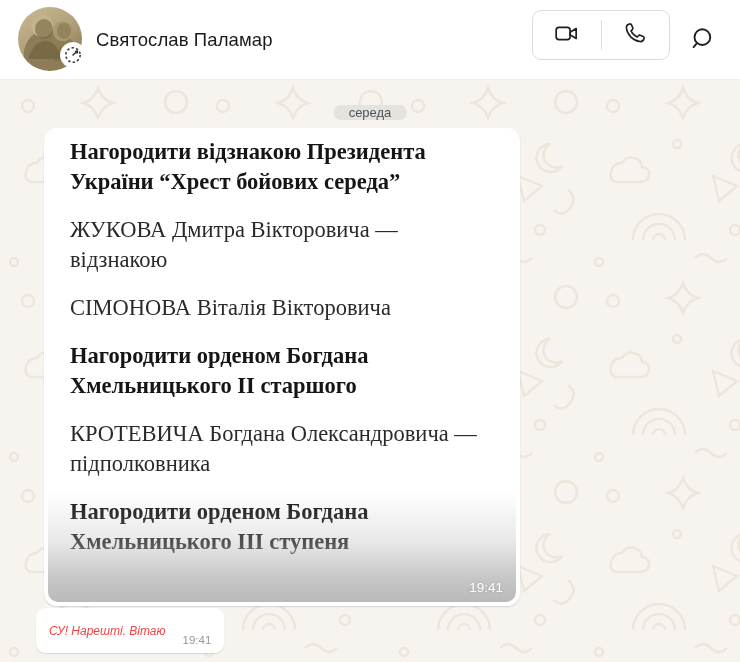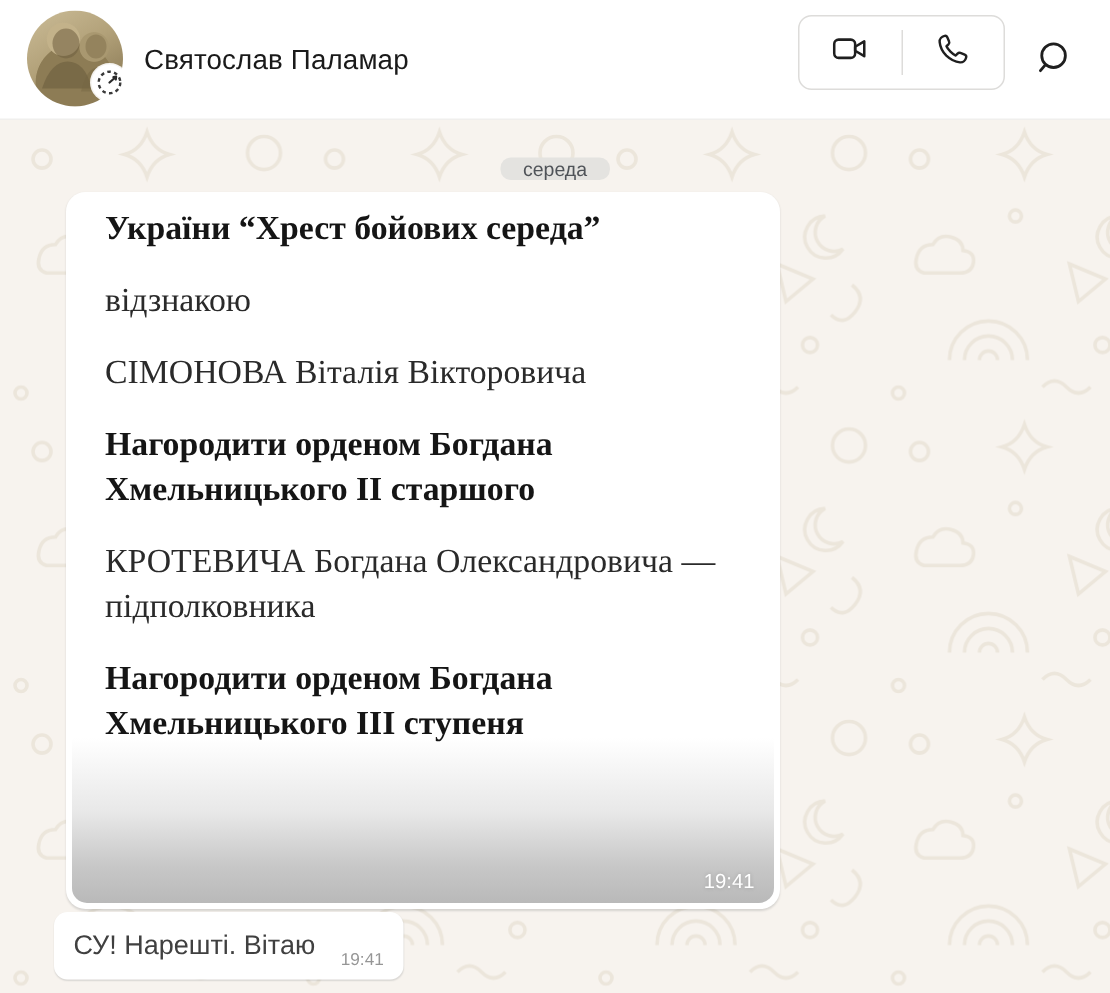--- a/index.html
+++ b/index.html
@@ -105,21 +105,21 @@
     text-shadow: 0 0 3px rgba(0,0,0,.18);
   }
 
   
   .text-msg {
     position: absolute; left: 36px; top: 528px; height: 45px; z-index: 1;
     background: #ffffff; border-radius: 9px;
     box-shadow: 0 1px 1px rgba(11,20,26,.12);
     display: flex; align-items: center; padding: 0 13px;
   }
-  .text-msg .msg-text { font-size: 18px; color: #404040; }
+  .text-msg .msg-text { font-size: 12px; color: #ef4444; font-style: italic; }
   .text-msg .msg-time {
     font-size: 11.5px; color: #969696; margin-left: 17px;
     align-self: flex-end; padding-bottom: 7px;
   }
 
   .doodle-shape { stroke: #e8e1d5; fill: none; stroke-width: 2.4; }
 </style>
 </head>
 <body>
 
@@ -196,23 +196,25 @@
     </defs>
     <rect x="0" y="0" width="740" height="582" fill="url(#doodle)" opacity="0.75"></rect>
   </svg>
 
   <div class="date-chip">середа</div>
 
   <div class="image-msg">
     <div class="doc">
       <div class="doc-content">
         <div class="doc-block bold">
+          <div>Нагородити відзнакою Президента</div>
           <div>України “Хрест бойових середа”</div>
         </div>
         <div class="doc-block">
+          <div>ЖУКОВА Дмитра Вікторовича —</div>
           <div>відзнакою</div>
         </div>
         <div class="doc-block">
           <div>СІМОНОВА Віталія Вікторовича</div>
         </div>
         <div class="doc-block bold">
           <div>Нагородити орденом Богдана</div>
           <div>Хмельницького II старшого</div>
         </div>
         <div class="doc-block">

